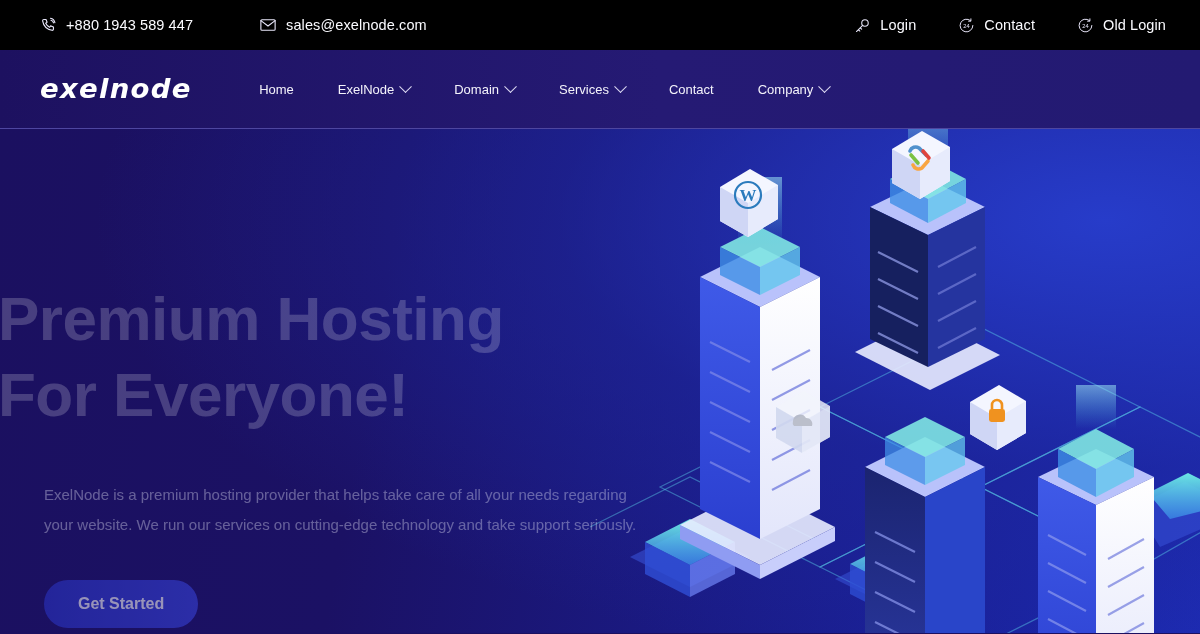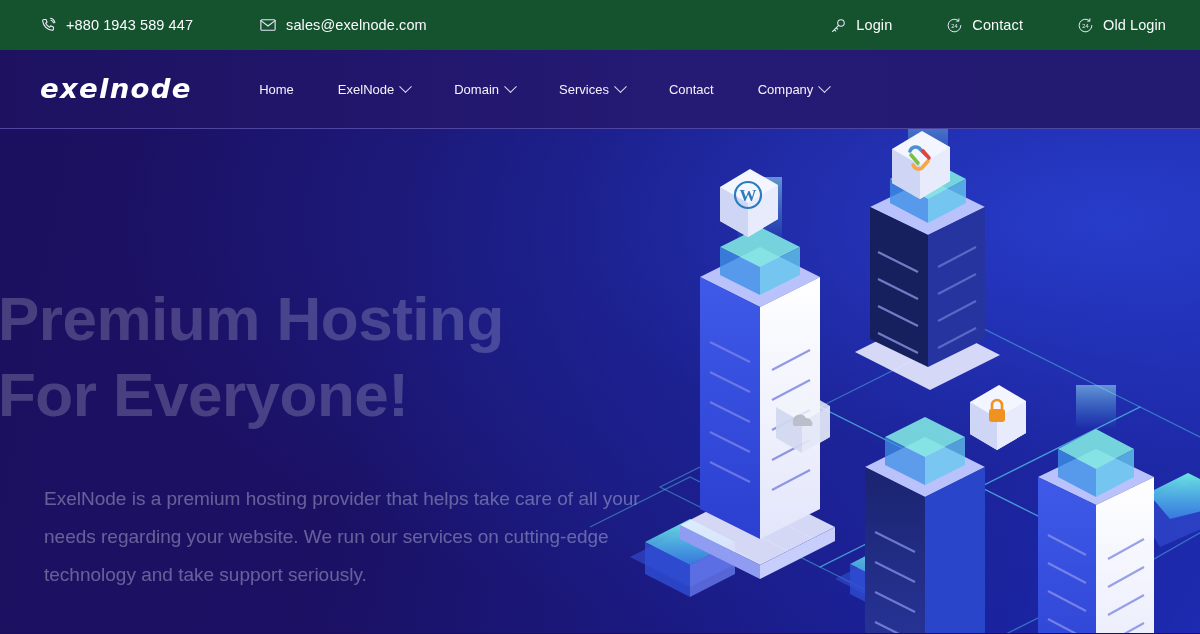--- a/index.html
+++ b/index.html
@@ -7,29 +7,29 @@
   body {
     font-family: "Liberation Sans", sans-serif;
     background: #1b1060;
     color: #fff;
     -webkit-font-smoothing: antialiased;
   }
 
   
   .topbar {
     height: 50px;
-    background: #14532d;
+    background: #000000;
     display: flex;
     align-items: center;
     padding: 0 34px 0 40px;
     font-size: 14.5px;
     letter-spacing: .1px;
   }
   .topbar-left { display: flex; align-items: center; gap: 66px; }
-  .topbar-right { margin-left: auto; display: flex; align-items: center; gap: 54px; }
+  .topbar-right { margin-left: auto; display: flex; align-items: center; gap: 42px; }
   .tb-item { display: flex; align-items: center; gap: 9px; color: #fbfbff; cursor: pointer; white-space: nowrap; }
   .tb-item svg { display: block; flex: 0 0 auto; }
 
   
   .header {
     height: 79px;
     background: linear-gradient(90deg,#1d1160 0%, #251a74 55%, #231a72 100%);
     display: flex;
     align-items: center;
     padding: 0 40px;
@@ -77,21 +77,21 @@
     font-size: 62px;
     line-height: 1.22;
     font-weight: 700;
     letter-spacing: -.5px;
     color: rgba(255,255,255,.20);
     margin-left: -46px;
     white-space: nowrap;
   }
   .hero-desc {
     margin-top: 48px;
-    font-size: 19px;
+    font-size: 15px;
     line-height: 2.0;
     color: rgba(226,226,245,.38);
     max-width: 600px;
   }
   .hero-btn {
     margin-top: 40px;
     display: inline-block;
     padding: 15px 34px;
     border-radius: 30px;
     background: linear-gradient(92deg,#2b36c9,#3a46e0);

